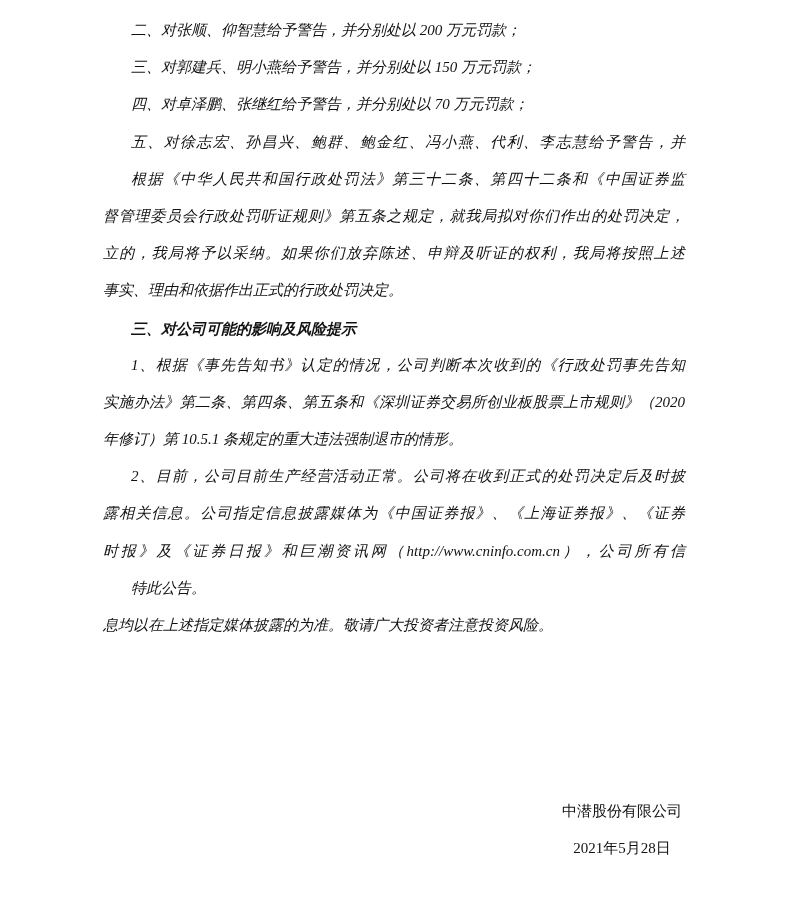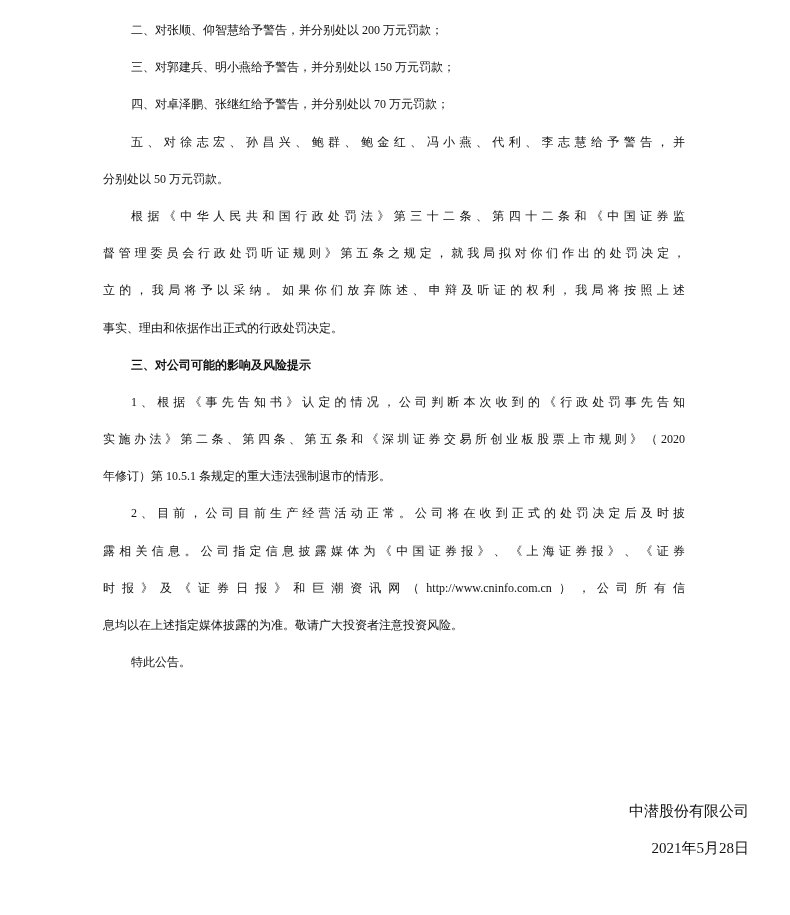--- a/index.html
+++ b/index.html
@@ -16,25 +16,26 @@
     font-family: "Liberation Serif", "DejaVu Serif", serif;
     color: #111111;
   }
   .doc-body {
     position: absolute;
     left: 103px;
     top: 12px;
     width: 582px;
   }
   .line {
-    font-size: 12px;
+    font-size: 15px;
     line-height: 37.2px;
     height: 37.2px;
     white-space: normal;
     text-align: left;
+    font-style: italic;
   }
   .line.indent {
     text-indent: 28px;
   }
   .line.justify {
     text-align: justify;
     text-align-last: justify;
   }
   .line.heading {
     font-family: "Liberation Sans", "DejaVu Sans", sans-serif;
@@ -45,48 +46,46 @@
     left: 495px;
     top: 793px;
     width: 254px;
     text-align: center;
   }
   .signature .sig-line {
     font-size: 15px;
     line-height: 37.2px;
     height: 37.2px;
     white-space: nowrap;
-    text-align: right;
   }
 </style>
 </head>
 <body>
 
 <div class="page">
 
   <div class="doc-body">
 
   <div class="line indent">二、对张顺、仰智慧给予警告，并分别处以 200 万元罚款；</div>
       <div class="line indent">三、对郭建兵、明小燕给予警告，并分别处以 150 万元罚款；</div>
       <div class="line indent">四、对卓泽鹏、张继红给予警告，并分别处以 70 万元罚款；</div>
       <div class="line indent justify">五、对徐志宏、孙昌兴、鲍群、鲍金红、冯小燕、代利、李志慧给予警告，并</div>
-      <div class="line">分别处以 50 万元罚款。</div>
       <div class="line indent justify">根据《中华人民共和国行政处罚法》第三十二条、第四十二条和《中国证券监</div>
       <div class="line justify">督管理委员会行政处罚听证规则》第五条之规定，就我局拟对你们作出的处罚决定，</div>
       <div class="line justify">立的，我局将予以采纳。如果你们放弃陈述、申辩及听证的权利，我局将按照上述</div>
       <div class="line">事实、理由和依据作出正式的行政处罚决定。</div>
       <div class="line indent heading">三、对公司可能的影响及风险提示</div>
       <div class="line indent justify">1、根据《事先告知书》认定的情况，公司判断本次收到的《行政处罚事先告知</div>
       <div class="line justify">实施办法》第二条、第四条、第五条和《深圳证券交易所创业板股票上市规则》（2020</div>
       <div class="line">年修订）第 10.5.1 条规定的重大违法强制退市的情形。</div>
       <div class="line indent justify">2、目前，公司目前生产经营活动正常。公司将在收到正式的处罚决定后及时披</div>
       <div class="line justify">露相关信息。公司指定信息披露媒体为《中国证券报》、《上海证券报》、《证券</div>
       <div class="line justify">时报》及《证券日报》和巨潮资讯网（http://www.cninfo.com.cn），公司所有信</div>
+      <div class="line indent">特此公告。</div>
       <div class="line">息均以在上述指定媒体披露的为准。敬请广大投资者注意投资风险。</div>
-      <div class="line indent">特此公告。</div>
     </div>
 
   <div class="signature">
     <div class="sig-line">中潜股份有限公司</div>
     <div class="sig-line">2021年5月28日</div>
   </div>
 
 </div>
 
 </body></html>

